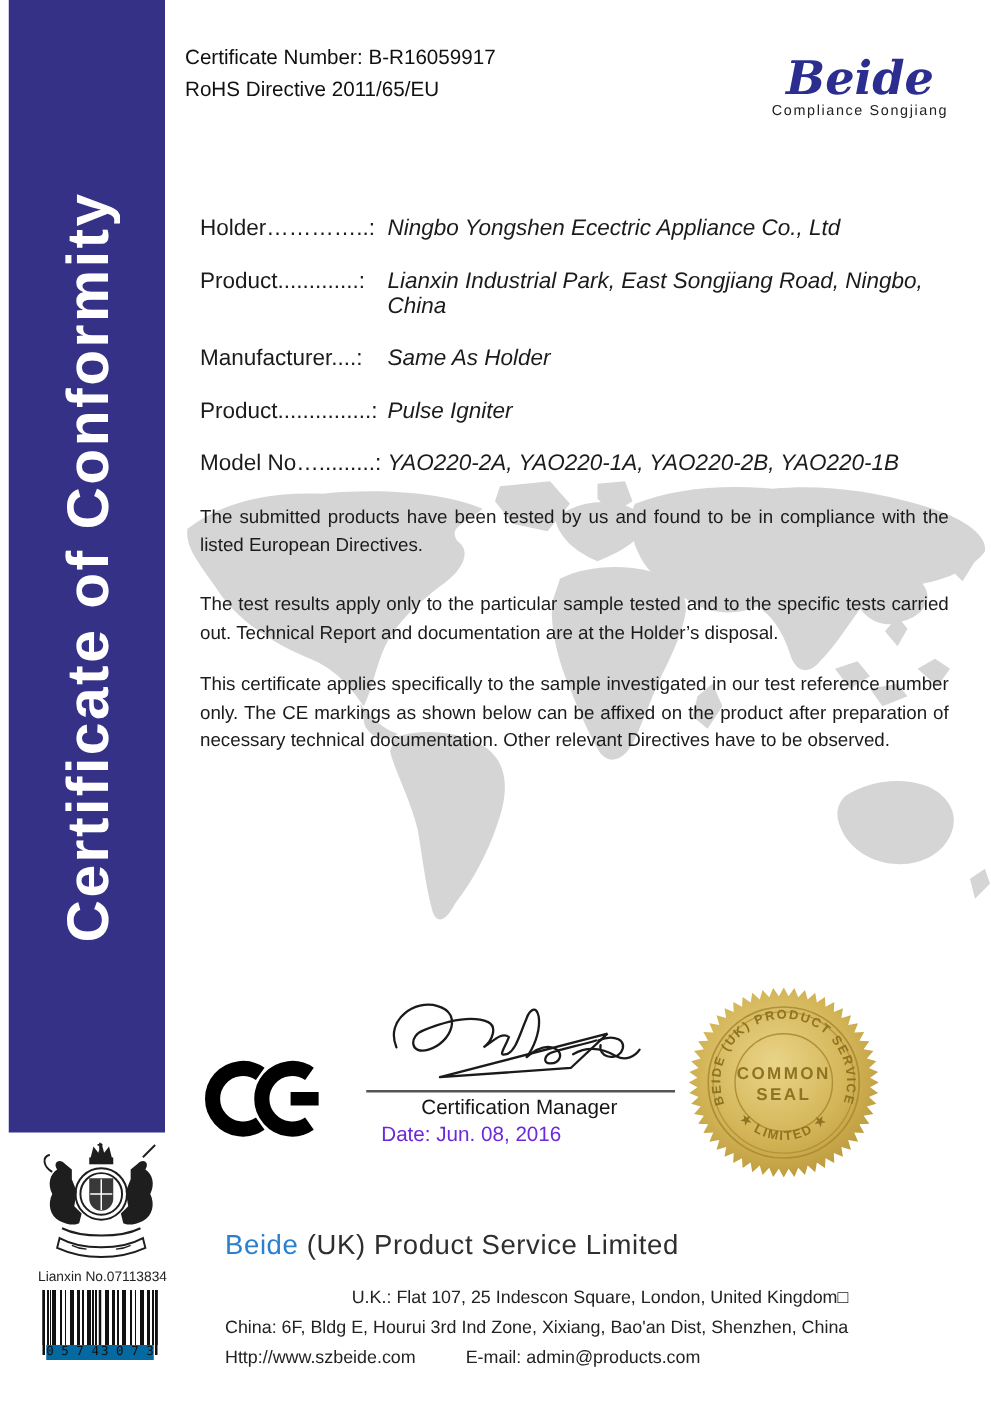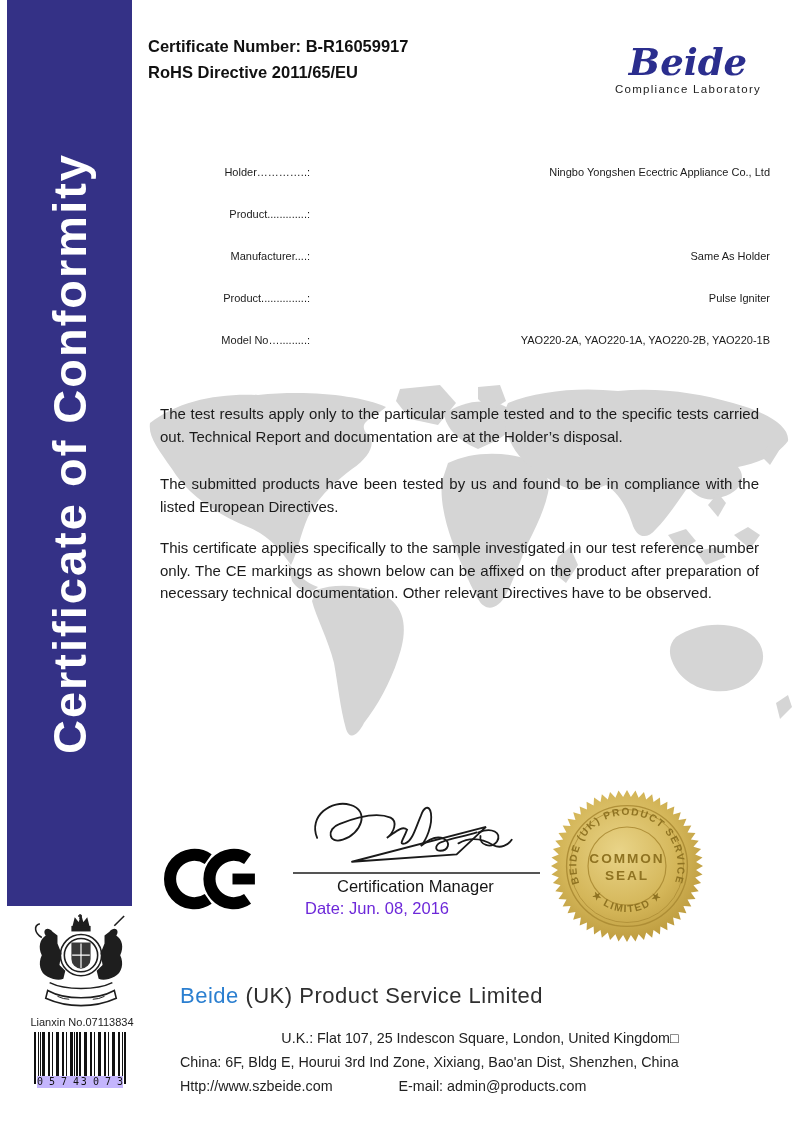--- a/index.html
+++ b/index.html
@@ -10,29 +10,29 @@
   
   .banner{
     position:absolute;left:7px;top:0;width:125px;height:906px;background:#343186;
     display:flex;align-items:center;justify-content:center;
   }
   .banner-text{
     writing-mode:vertical-rl;transform:rotate(180deg);
     font-size:47px;font-weight:bold;color:#ffffff;letter-spacing:2px;white-space:nowrap;
   }
   
-  .cert-header{position:absolute;left:148px;top:33px;font-size:16.5px;font-weight:bold;line-height:26px;color:#111;}
+  .cert-header{position:absolute;left:148px;top:33px;font-size:16.5px;font-weight:normal;line-height:26px;color:#111;}
   .brand{position:absolute;left:608px;top:42px;width:160px;text-align:center;}
   .brand-name{font-family:"DejaVu Serif",serif;font-style:italic;font-weight:bold;font-size:37px;color:#2b2e8e;line-height:40px;}
   .brand-tagline{font-size:11.5px;letter-spacing:1.3px;color:#222;margin-top:1px;}
   
-  .fields{position:absolute;left:160px;top:162px;width:610px;font-size:11px;text-align:right;}
+  .fields{position:absolute;left:160px;top:172px;width:610px;font-size:18px;}
   .field-row{display:flex;margin-bottom:22px;line-height:20px;}
   .field-label{width:150px;flex:0 0 150px;}
-  .field-value{flex:1;}
+  .field-value{flex:1;font-style:italic;}
   
   .map{position:absolute;left:148px;top:384px;width:645px;height:362px;z-index:0;}
   
   .paragraphs{position:absolute;left:160px;top:403px;width:599px;font-size:15px;line-height:22.5px;text-align:justify;z-index:1;}
   .paragraphs p{margin:0 0 25px 0;}
   .paragraphs p + p{margin-bottom:19px;}
   
   .ce{position:absolute;left:164px;top:840px;width:100px;height:78px;}
   
   .sig-svg{position:absolute;left:296px;top:792px;width:246px;height:78px;}
@@ -45,53 +45,54 @@
   .crest{position:absolute;left:30px;top:914px;width:102px;height:98px;}
   .company-no{position:absolute;left:22px;top:1016px;width:120px;text-align:center;font-size:11px;color:#222;}
   .barcode{position:absolute;left:34px;top:1032px;width:92px;height:56px;background:#fff;}
   .bars{position:absolute;left:0;right:0;top:0;bottom:12px;background-color:#fff;
     background-image:
       repeating-linear-gradient(90deg,#111 0 2px,transparent 2px 4px,#111 4px 5px,transparent 5px 8px,#111 8px 11px,transparent 11px 14px),
       repeating-linear-gradient(90deg,transparent 0 6px,#111 6px 7px,transparent 7px 17px);}
   .guard{position:absolute;top:0;width:2px;height:52px;background:#111;}
   .guard.g-left{left:0;} .guard.g-mid{left:45px;} .guard.g-right{right:0;}
   .barcode-digits{position:absolute;left:3px;right:3px;bottom:0;height:12px;display:flex;justify-content:space-between;
-    background:#c4b5fd;font-family:"DejaVu Sans Mono",monospace;font-size:10px;color:#111;line-height:12px;}
+    background:#0369a1;font-family:"DejaVu Sans Mono",monospace;font-size:10px;color:#111;line-height:12px;}
   
   .footer-name{position:absolute;left:180px;top:983px;font-size:22px;letter-spacing:0.5px;color:#2f2f2f;}
   .footer-name .blue{color:#2b7fd0;}
   .footer-lines{position:absolute;left:180px;top:1026px;font-size:14.3px;line-height:24px;color:#222;text-align:right;}
-  .footer-webmail{display:flex;gap:66px;}
+  .footer-webmail{display:flex;gap:40px;}
 </style>
 </head>
 <body>
 
 <div class="page">
 
   <div class="banner">
     <span class="banner-text">Certificate of Conformity</span>
   </div>
 
   <div class="cert-header">
     <div>Certificate Number: B-R16059917</div>
     <div>RoHS Directive 2011/65/EU</div>
   </div>
 
   <div class="brand">
     <div class="brand-name">Beide</div>
-    <div class="brand-tagline">Compliance Laboratory</div>
+    <div class="brand-tagline">Compliance Songjiang</div>
   </div>
 
   <div class="fields">
     <div class="field-row">
       <span class="field-label">Holder…………..:</span>
       <span class="field-value">Ningbo Yongshen Ecectric Appliance Co., Ltd</span>
     </div>
     <div class="field-row">
       <span class="field-label">Product.............:</span>
+      <span class="field-value">Lianxin Industrial Park, East Songjiang Road, Ningbo, China</span>
     </div>
     <div class="field-row">
       <span class="field-label">Manufacturer....:</span>
       <span class="field-value">Same As Holder</span>
     </div>
     <div class="field-row">
       <span class="field-label">Product...............:</span>
       <span class="field-value">Pulse Igniter</span>
     </div>
     <div class="field-row">
@@ -115,22 +116,22 @@
       <path d="M548 166 l22 -4 l8 10 l-20 8 Z"></path>
       <path d="M586 150 l14 -8 l12 8 l-10 14 Z"></path>
       <path d="M560 120 l10 -12 l8 10 l-8 14 Z"></path>
       <path d="M612 70 l12 -14 l8 8 l-10 16 Z"></path>
       <path d="M528 252 C546 240 572 236 594 244 C612 252 620 268 612 284 C604 300 586 308 566 306 C546 304 530 292 524 276 C520 266 522 258 528 252 Z"></path>
       <path d="M628 318 l12 -8 l4 12 l-12 12 Z"></path>
     </g>
   </svg>
 
   <div class="paragraphs">
+    <p>The submitted products have been tested by us and found to be in compliance with the listed European Directives.</p>
     <p>The test results apply only to the particular sample tested and to the specific tests carried out. Technical Report and documentation are at the Holder’s disposal.</p>
-    <p>The submitted products have been tested by us and found to be in compliance with the listed European Directives.</p>
     <p>This certificate applies specifically to the sample investigated in our test reference number only. The CE markings as shown below can be affixed on the product after preparation of necessary technical documentation. Other relevant Directives have to be observed.</p>
   </div>
 
   <svg class="ce" viewBox="0 0 165 100" aria-hidden="true">
     <g fill="none" stroke="#000" stroke-width="20">
       <path d="M72.9 17.2 A40 40 0 1 0 72.9 82.8"></path>
       <path d="M137.9 17.2 A40 40 0 1 0 137.9 82.8"></path>
     </g>
     <path d="M113 50 H150" stroke="#000" stroke-width="18" fill="none"></path>
   </svg>

